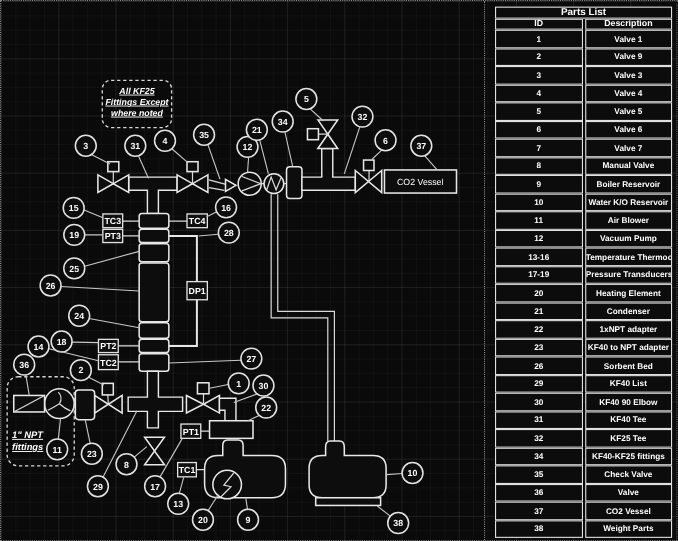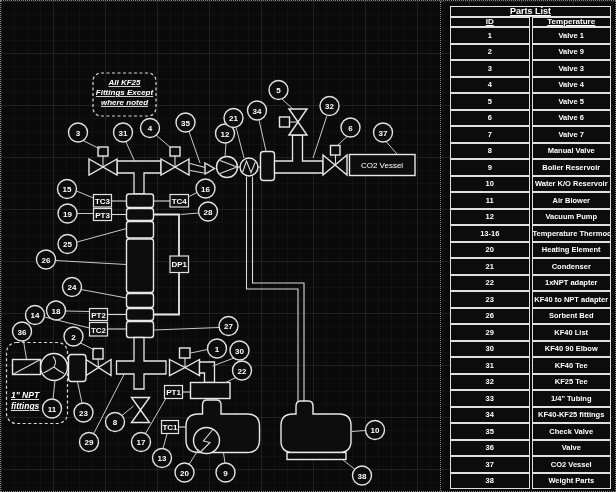--- a/index.html
+++ b/index.html
@@ -36,21 +36,21 @@
     position:absolute;left:447px;top:5px;width:165px;height:483px;
     border-spacing:2px 0;table-layout:fixed;
   }
   table.parts th,table.parts td{
     border:1px solid #e0e0e0;background:#0c0c0c;color:#ffffff;
     text-align:center;vertical-align:middle;padding:0;
     font-size:7.5px;font-weight:bold;line-height:1;
     overflow:hidden;white-space:nowrap;
   }
   table.parts th.title{font-size:9px;}
-  table.parts th{font-size:8px;text-decoration:underline;}
+  table.parts th{font-size:8px;}
   table.parts .col-id{width:32px;margin-top:27px;}
 </style>
 </head>
 <body>
 
 <div class="canvas">
   <div class="frame-line"></div>
 
   <svg width="440" height="492" viewBox="0 0 440 492">
 
@@ -404,21 +404,21 @@
       </g>
   </svg>
 
   <table class="parts">
     <thead>
       <tr>
         <th class="title" colspan="2">Parts List</th>
       </tr>
       <tr>
         <th class="col-id">ID</th>
-        <th>Temperature</th>
+        <th>Description</th>
       </tr>
     </thead>
     <tbody>
         <tr>
           <td class="col-id">1</td>
           <td>Valve 1</td>
         </tr>
         <tr>
           <td class="col-id">2</td>
           <td>Valve 9</td>
@@ -461,20 +461,24 @@
         </tr>
         <tr>
           <td class="col-id">12</td>
           <td>Vacuum Pump</td>
         </tr>
         <tr>
           <td class="col-id">13-16</td>
           <td>Temperature Thermocouples</td>
         </tr>
         <tr>
+          <td class="col-id">17-19</td>
+          <td>Pressure Transducers</td>
+        </tr>
+        <tr>
           <td class="col-id">20</td>
           <td>Heating Element</td>
         </tr>
         <tr>
           <td class="col-id">21</td>
           <td>Condenser</td>
         </tr>
         <tr>
           <td class="col-id">22</td>
           <td>1xNPT adapter</td>
@@ -495,24 +499,20 @@
           <td class="col-id">30</td>
           <td>KF40 90 Elbow</td>
         </tr>
         <tr>
           <td class="col-id">31</td>
           <td>KF40 Tee</td>
         </tr>
         <tr>
           <td class="col-id">32</td>
           <td>KF25 Tee</td>
-        </tr>
-        <tr>
-          <td class="col-id">33</td>
-          <td>1/4" Tubing</td>
         </tr>
         <tr>
           <td class="col-id">34</td>
           <td>KF40-KF25 fittings</td>
         </tr>
         <tr>
           <td class="col-id">35</td>
           <td>Check Valve</td>
         </tr>
         <tr>

